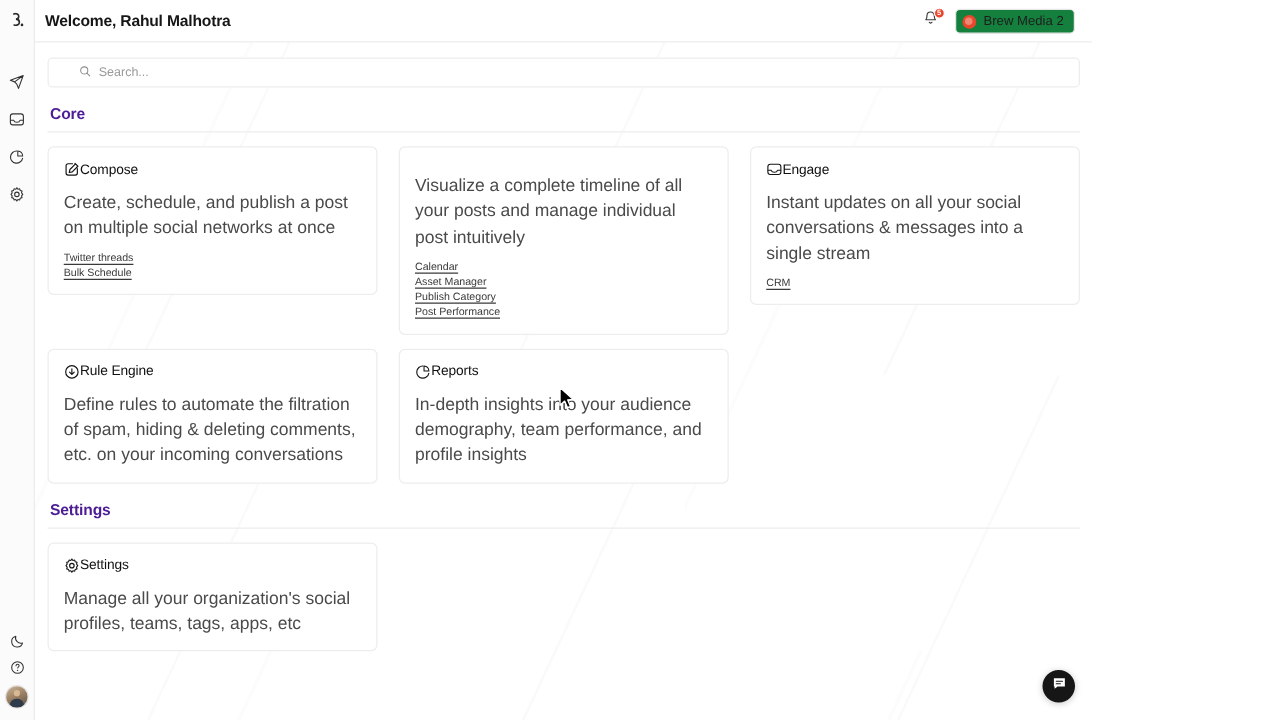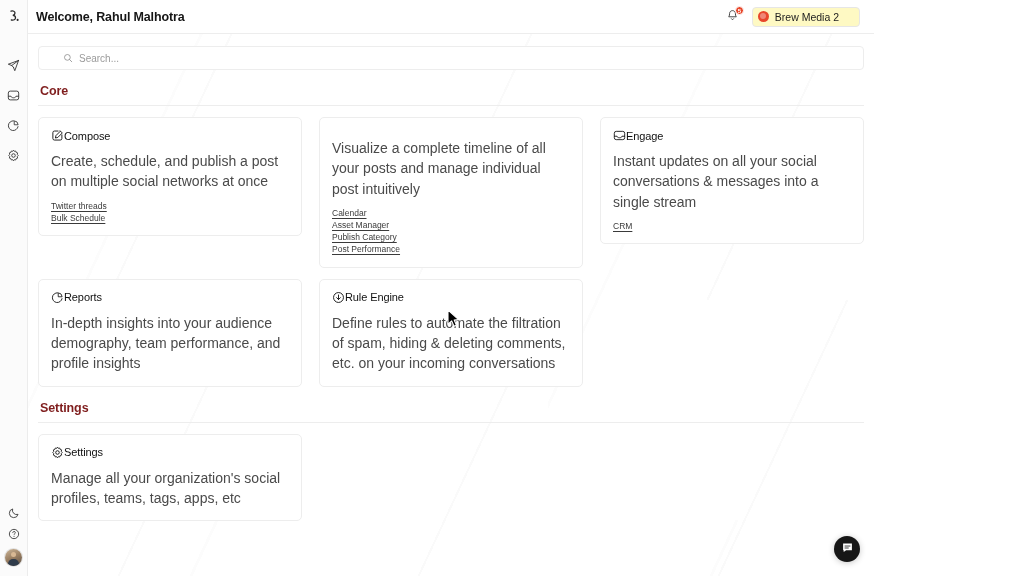--- a/index.html
+++ b/index.html
@@ -149,27 +149,27 @@
     background: #e8472b;
     color: #fff;
     font-size: 6px;
     line-height: 9px;
     text-align: center;
     font-weight: 700;
     border: 1px solid #fff;
   }
   #org-chip {
     display: flex;
-    align-items: flex-start;
+    align-items: flex-end;
     gap: 6px;
     border: 1px solid #e6e6e6;
     border-radius: 4px;
-    padding: 3px 20px 3px 5px;
-    cursor: pointer;
-    background: #fef9c3;
+    padding: 3px 8px 3px 5px;
+    cursor: pointer;
+    background: #15803d;
   }
   #org-chip .org-dot {
     width: 11px; height: 11px;
     border-radius: 50%;
     background: #e8472b;
     position: relative;
     flex: 0 0 11px;
   }
   #org-chip .org-dot::after{
     content:"";
@@ -217,21 +217,21 @@
     background: transparent;
     flex: 1 1 auto;
     height: 100%;
   }
   #search-input::placeholder { color: #9b9b9b; }
 
   
   .section-title {
     font-size: 12.5px;
     font-weight: 700;
-    color: #7f1d1d;
+    color: #4c1d95;
     letter-spacing: -0.1px;
     margin: 6px 0 0 2px;
   }
   .section-rule {
     height: 1px;
     background: #ededed;
     margin-top: 7px;
   }
 
   
@@ -488,42 +488,42 @@
                 <span class="card-link">CRM</span>
               </div>
             </div>
           </div>
 
           <div class="cell">
             <div class="card short">
               <div class="card-head">
                 <span class="card-icon">
                   <svg width="13" height="13" viewBox="0 0 16 16" fill="none" xmlns="http://www.w3.org/2000/svg">
+                    <circle cx="8" cy="8" r="6.1" stroke="#141414" stroke-width="1.15"></circle>
+                    <path d="M8 4.9v5.6M5.7 8.2 8 10.5l2.3-2.3" stroke="#141414" stroke-width="1.15" stroke-linecap="round" stroke-linejoin="round" fill="none"></path>
+                  </svg>
+                </span>
+                <span class="card-title">Rule Engine</span>
+              </div>
+              <div class="card-desc" style="max-width:276px">Define rules to automate the filtration of spam, hiding &amp; deleting comments, etc. on your incoming conversations</div>
+            </div>
+          </div>
+
+          <div class="cell">
+            <div class="card short">
+              <div class="card-head">
+                <span class="card-icon">
+                  <svg width="13" height="13" viewBox="0 0 16 16" fill="none" xmlns="http://www.w3.org/2000/svg">
                     <path d="M13.6 9.4A6 6 0 1 1 8 2.2" stroke="#141414" stroke-width="1.1" stroke-linecap="round" fill="none"></path>
                     <path d="M8.9 2.3A5.2 5.2 0 0 1 13.7 7.1H8.9V2.3Z" stroke="#141414" stroke-width="1.05" stroke-linejoin="round" fill="none"></path>
                   </svg>
                 </span>
                 <span class="card-title">Reports</span>
               </div>
               <div class="card-desc" style="max-width:280px">In-depth insights into your audience demography, team performance, and profile insights</div>
-            </div>
-          </div>
-
-          <div class="cell">
-            <div class="card short">
-              <div class="card-head">
-                <span class="card-icon">
-                  <svg width="13" height="13" viewBox="0 0 16 16" fill="none" xmlns="http://www.w3.org/2000/svg">
-                    <circle cx="8" cy="8" r="6.1" stroke="#141414" stroke-width="1.15"></circle>
-                    <path d="M8 4.9v5.6M5.7 8.2 8 10.5l2.3-2.3" stroke="#141414" stroke-width="1.15" stroke-linecap="round" stroke-linejoin="round" fill="none"></path>
-                  </svg>
-                </span>
-                <span class="card-title">Rule Engine</span>
-              </div>
-              <div class="card-desc" style="max-width:276px">Define rules to automate the filtration of spam, hiding &amp; deleting comments, etc. on your incoming conversations</div>
             </div>
           </div>
 
           <div class="cell"></div>
 
         </div>
       </section>
 
       <section style="margin-top:14px">
         <div class="section-title">Settings</div>

